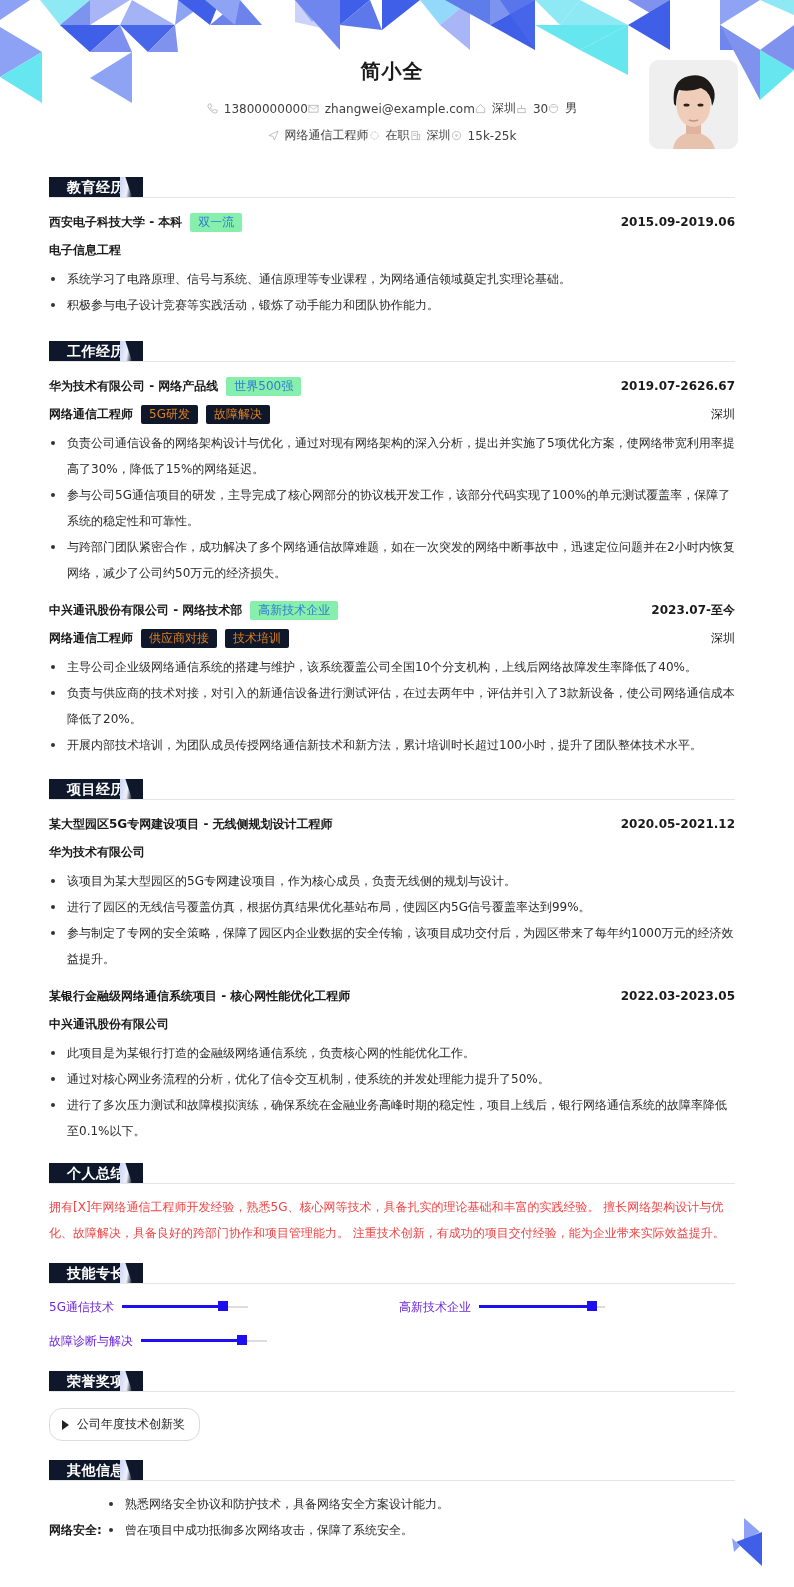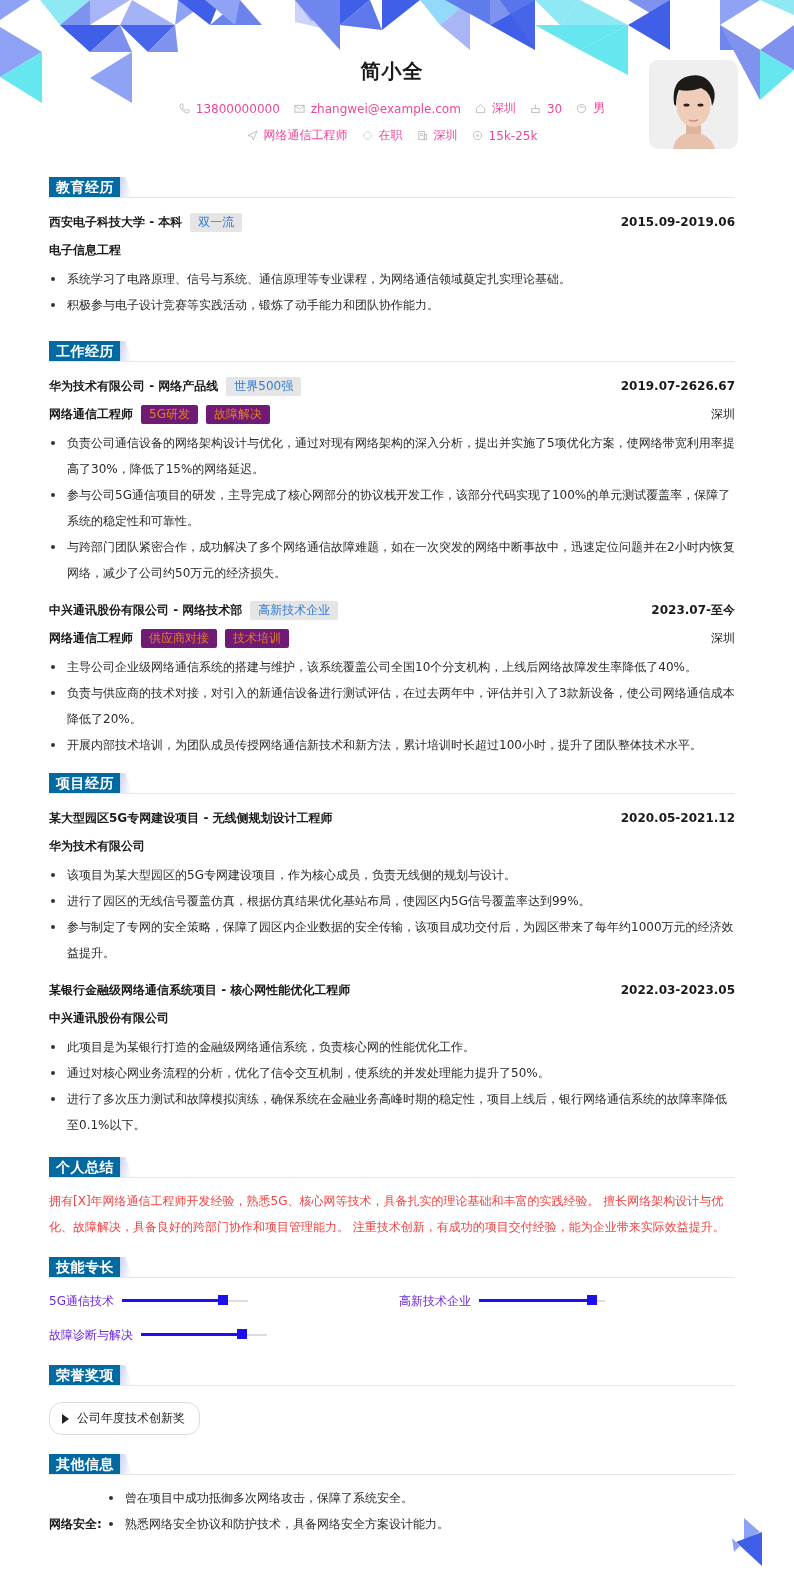--- a/index.html
+++ b/index.html
@@ -4,38 +4,38 @@
 <style>
   * { box-sizing: border-box; margin: 0; padding: 0; }
   html, body { width: 794px; height: 1587px; background: #ffffff; overflow: hidden; }
   body { font-family: "DejaVu Sans", "Liberation Sans", sans-serif; color: #222; position: relative; font-size: 12px; }
   .bg { position: absolute; left: 0; top: 0; width: 794px; height: 160px; z-index: 0; }
   .corner { position: absolute; left: 732px; top: 1518px; width: 40px; height: 50px; z-index: 0; }
   .page { position: relative; z-index: 1; padding: 0 59px 0 49px; }
 
   .header { position: relative; height: 160px; }
   .name { position: absolute; left: 0; right: 0; top: 58px; text-align: center; font-size: 20px; font-weight: bold; color: #1a1a1a; letter-spacing: 1px; }
-  .info-row { position: absolute; left: 0; right: 0; display: flex; justify-content: center; align-items: center; gap: 14px; font-size: 12px; color: #ec4899; }
+  .info-row { position: absolute; left: 0; right: 0; display: flex; justify-content: center; align-items: center; font-size: 12px; color: #404040; }
   .info-row.r1 { top: 100px; }
   .info-row.r2 { top: 127px; }
   .info-item { display: flex; align-items: center; gap: 6px; }
   .ico { width: 11px; height: 11px; display: inline-block; color: #b8b8b8; }
   .avatar { position: absolute; right: -3px; top: 60px; width: 89px; height: 89px; border-radius: 10px; background: #efefef; overflow: hidden; }
 
   .section { margin-top: 18px; }
   .sec-head { position: relative; height: 24px; border-bottom: 1px solid #e6e6e6; margin-bottom: 10px; }
-  .sec-title { position: absolute; left: 0; top: 3px; height: 20px; line-height: 20px; padding: 0 7px; background: #0369a1; color: #fff; font-size: 14px; font-weight: bold; letter-spacing: 0.5px; }
+  .sec-title { position: absolute; left: 0; top: 3px; height: 20px; line-height: 20px; padding: 0 18px; background: #0f172a; color: #fff; font-size: 14px; font-weight: bold; letter-spacing: 0.5px; }
   .sec-tail { position: absolute; top: 3px; width: 12px; height: 20px; background: linear-gradient(100deg, #c9d3f6 0%, #eef1fb 60%, transparent 100%); clip-path: polygon(0 0, 45% 0, 100% 100%, 0 100%); }
 
   .row { display: flex; justify-content: space-between; align-items: center; height: 28px; }
   .row .l { display: flex; align-items: center; gap: 8px; font-size: 12px; font-weight: bold; color: #1a1a1a; }
   .row .r { font-size: 12px; font-weight: bold; color: #1a1a1a; }
   .row .r.city { font-weight: normal; }
-  .tag-blue { background: #e5e5e5; color: #2f7bd8; font-weight: normal; padding: 1px 8px; border-radius: 2px; font-size: 12px; }
-  .tag-orange { background: #701a75; color: #e2811e; font-weight: normal; padding: 1px 8px; border-radius: 2px; font-size: 12px; }
+  .tag-blue { background: #86efac; color: #2f7bd8; font-weight: normal; padding: 1px 8px; border-radius: 2px; font-size: 12px; }
+  .tag-orange { background: #0f172a; color: #e2811e; font-weight: normal; padding: 1px 8px; border-radius: 2px; font-size: 12px; }
   ul.bul { list-style: none; margin: 2px 0 0 0; }
   ul.bul li { position: relative; padding-left: 18px; font-size: 12px; line-height: 26px; color: #2a2a2a; }
   ul.bul li::before { content: ""; position: absolute; left: 2px; top: 11px; width: 4px; height: 4px; background: #333; border-radius: 50%; }
   .entry { margin-bottom: 8px; }
   .summary { font-size: 12px; line-height: 26px; color: #ef4444; }
 
   .skills { display: grid; grid-template-columns: 350px 1fr; row-gap: 8px; margin-top: 2px; }
   .skill { display: flex; align-items: center; gap: 8px; height: 26px; font-size: 12px; color: #6d28d9; }
   .bar { position: relative; width: 126px; height: 2px; background: #dcdcdc; }
   .bar .fill { position: absolute; left: 0; top: -1px; height: 3px; background: #1e0ff0; }
@@ -257,21 +257,21 @@
         <div class="r city">深圳</div>
       </div>
       <ul class="bul">
         <li>主导公司企业级网络通信系统的搭建与维护，该系统覆盖公司全国10个分支机构，上线后网络故障发生率降低了40%。</li>
         <li>负责与供应商的技术对接，对引入的新通信设备进行测试评估，在过去两年中，评估并引入了3款新设备，使公司网络通信成本降低了20%。</li>
         <li>开展内部技术培训，为团队成员传授网络通信新技术和新方法，累计培训时长超过100小时，提升了团队整体技术水平。</li>
       </ul>
     </div>
   </div>
 
-  <div class="section" style="margin-top:12px;">
+  <div class="section" style="margin-top:18px;">
     <div class="sec-head">
       <span class="sec-title">项目经历</span>
       <span class="sec-tail" style="left:71px;"></span>
     </div>
 
     <div class="entry">
       <div class="row">
         <div class="l">
             <span>某大型园区5G专网建设项目 - 无线侧规划设计工程师</span>
           </div>
@@ -359,19 +359,19 @@
   </div>
 
   <div class="section" style="margin-top:16px;">
     <div class="sec-head">
       <span class="sec-title">其他信息</span>
       <span class="sec-tail" style="left:71px;"></span>
     </div>
     <div class="other">
       <span class="lab">网络安全:</span>
       <ul class="bul" style="margin-top:0;">
+        <li>熟悉网络安全协议和防护技术，具备网络安全方案设计能力。</li>
         <li>曾在项目中成功抵御多次网络攻击，保障了系统安全。</li>
-        <li>熟悉网络安全协议和防护技术，具备网络安全方案设计能力。</li>
       </ul>
     </div>
   </div>
 
 </div>
 
 </body></html>

